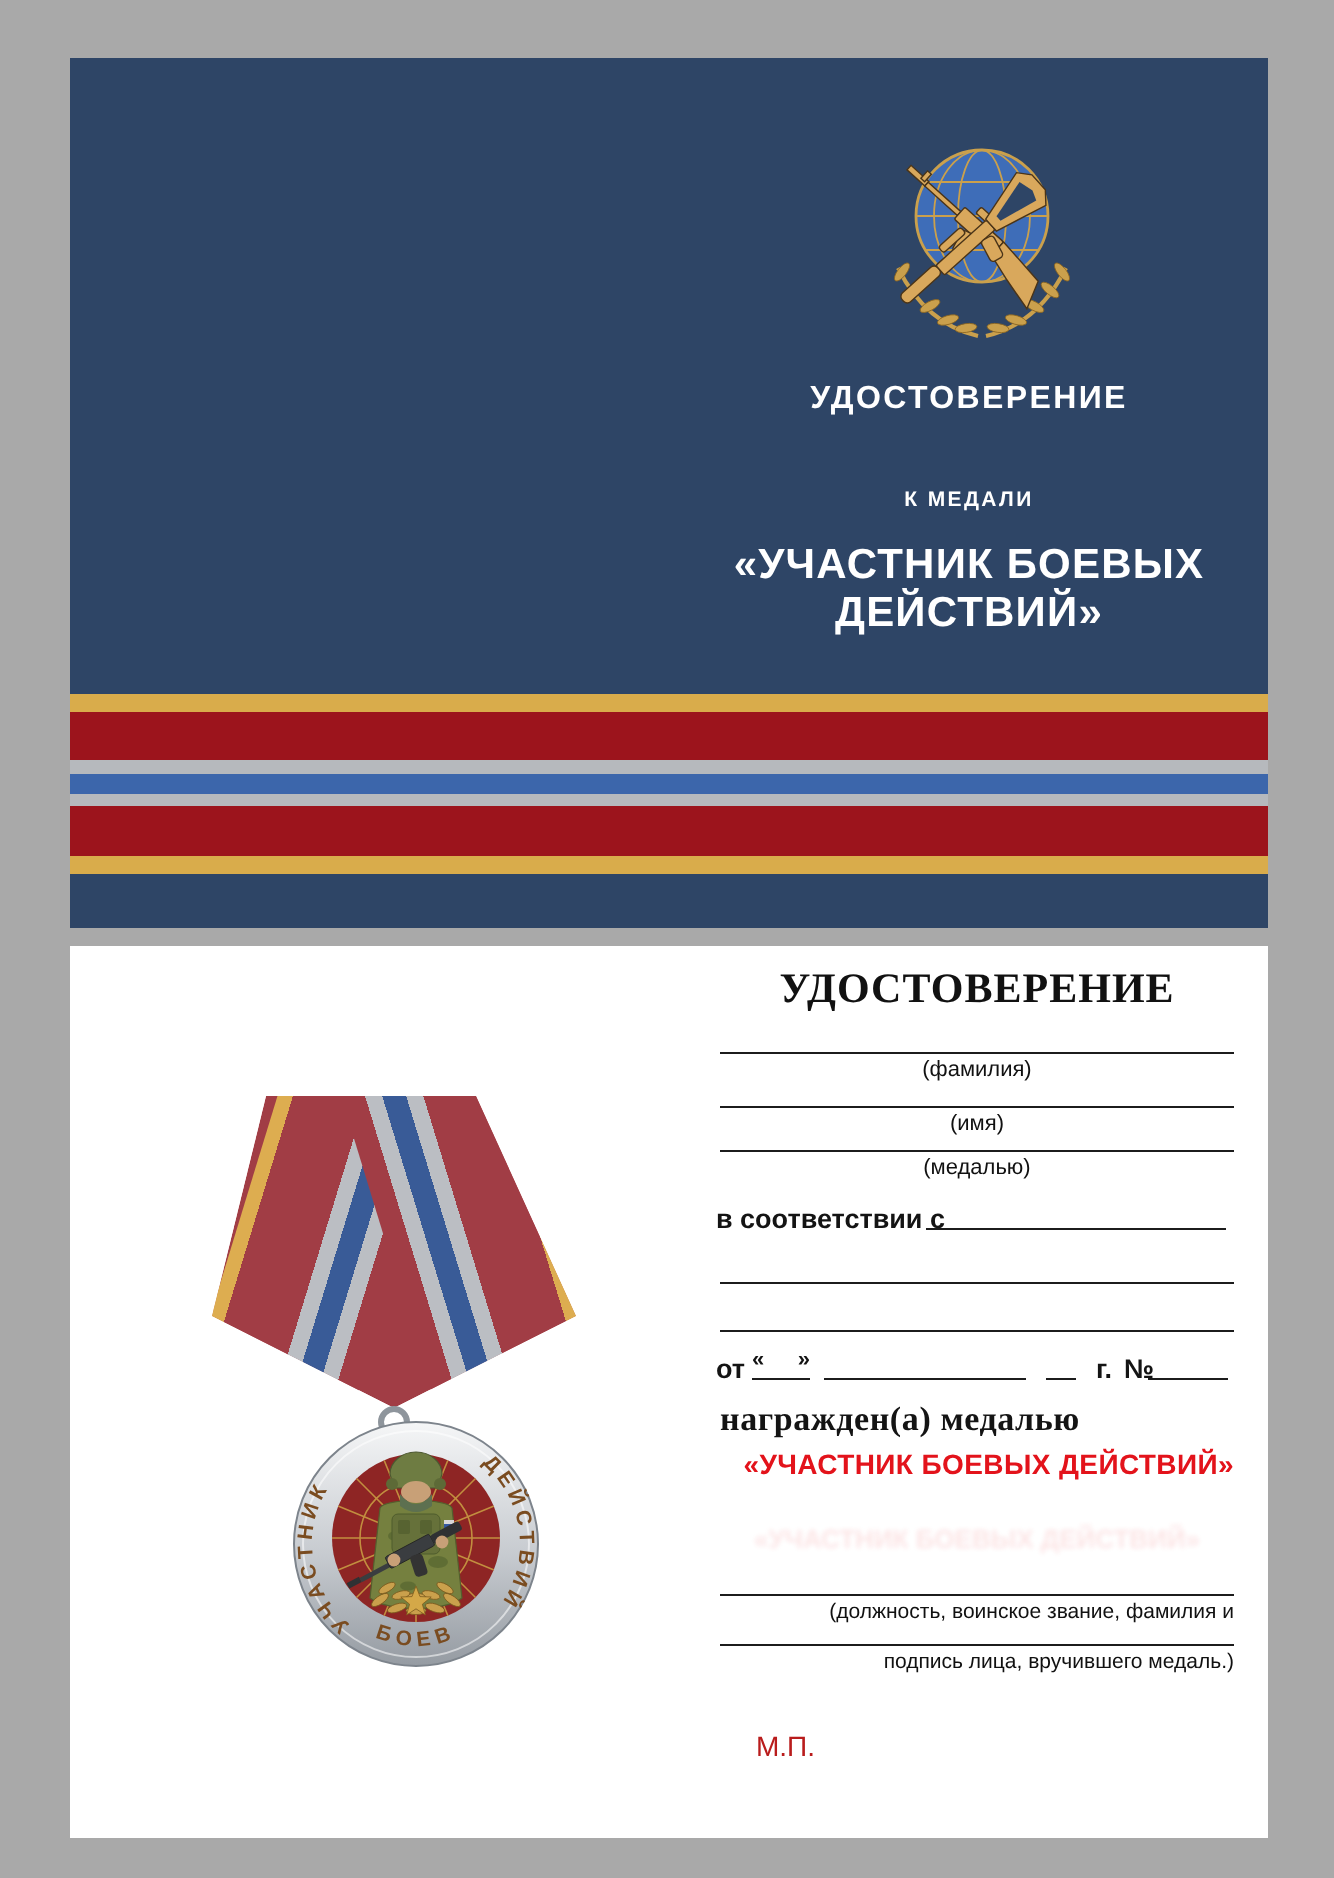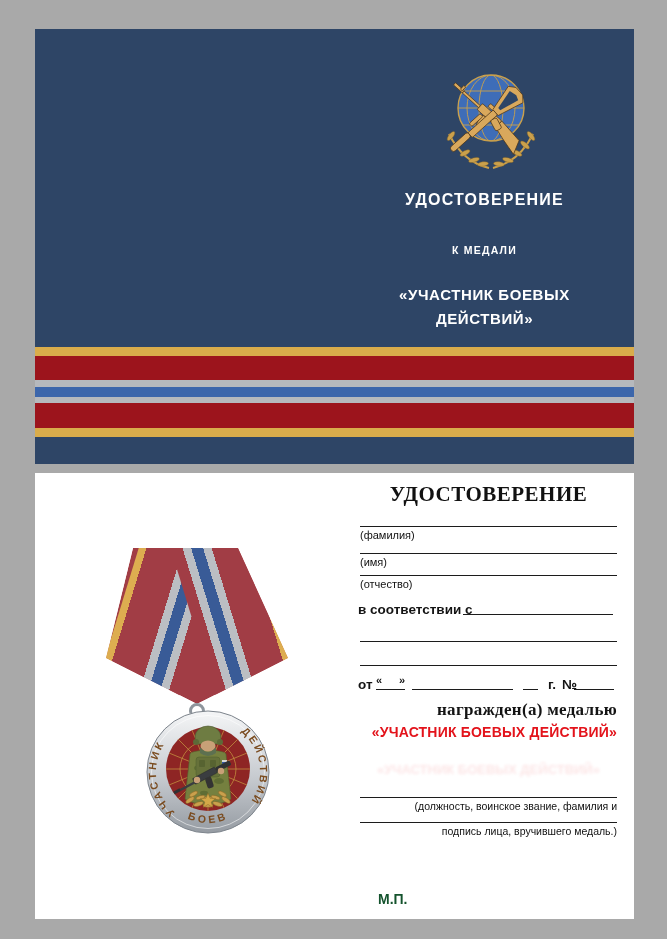--- a/index.html
+++ b/index.html
@@ -20,22 +20,22 @@
   .cover-emblem{position:absolute;left:100px;top:31px;width:112px;height:124px;}
   .cover-title{
     position:absolute;top:162px;width:100%;
     font-size:16px;font-weight:700;letter-spacing:1.2px;
   }
   .cover-sub{
     position:absolute;top:215px;width:100%;
     font-size:10.5px;font-weight:700;letter-spacing:1.2px;
   }
   .cover-medal{
-    position:absolute;top:254px;width:100%;
-    font-size:15px;font-weight:700;letter-spacing:.6px;line-height:24px;
+    position:absolute;top:242px;width:100%;
+    font-size:21px;font-weight:700;letter-spacing:.6px;line-height:24px;
   }
   .stripes{position:absolute;left:0;top:318px;width:100%;}
   .stripes div{width:100%;}
   .s-gold{height:9px;background:#d9ac4b;}
   .s-red{height:24px;background:#9c141c;}
   .s-red2{height:25px;background:#9c141c;}
   .s-white{height:7px;background:#b6b9bd;}
   .s-white2{height:6px;background:#b6b9bd;}
   .s-blue{height:10px;background:#3c66ab;}
   
@@ -43,47 +43,47 @@
     position:absolute;left:35px;top:473px;width:599px;height:446px;
     background:#ffffff;color:#141414;
   }
   .medal-art{position:absolute;left:35px;top:67px;width:280px;height:300px;}
   .form{position:absolute;left:325px;top:0;width:257px;height:100%;}
   .page-title{
     position:absolute;top:9px;width:100%;text-align:center;
     font-family:"Liberation Serif",serif;font-weight:700;font-size:21px;letter-spacing:.5px;color:#111;
   }
   .line{position:absolute;left:0;width:100%;border-bottom:1.5px solid #1c1c1c;height:0;}
-  .flabel{position:absolute;width:100%;font-size:11px;color:#111;}
+  .flabel{position:absolute;width:100%;text-align:center;font-size:11px;color:#111;}
   .acc-label{position:absolute;left:-2px;top:129px;font-size:13.5px;font-weight:700;}
   .acc-line{position:absolute;left:103px;top:141px;width:150px;border-bottom:1.3px solid #1c1c1c;height:0;}
   .bold-sm{font-size:13.5px;font-weight:700;}
   .date-row span.txt{position:absolute;top:204px;}
   .q-seg{
     position:absolute;left:16px;top:201px;width:29px;height:15px;
     display:flex;justify-content:space-between;align-items:flex-start;
     border-bottom:1.3px solid #1c1c1c;font-size:11px;font-weight:700;line-height:13px;
   }
   .d-line1{position:absolute;left:52px;top:216px;width:101px;border-bottom:1.3px solid #1c1c1c;height:0;}
   .d-line2{position:absolute;left:163px;top:216px;width:15px;border-bottom:1.3px solid #1c1c1c;height:0;}
   .d-line3{position:absolute;left:214px;top:216px;width:40px;border-bottom:1.3px solid #1c1c1c;height:0;}
   .awarded{
-    position:absolute;top:227px;width:100%;text-align:right;
+    position:absolute;top:227px;width:100%;text-align:left;
     font-family:"Liberation Serif",serif;font-weight:700;font-size:17px;letter-spacing:.3px;
   }
   .medal-name-red{
     position:absolute;top:251px;width:100%;text-align:right;
     font-size:14px;font-weight:700;letter-spacing:.2px;color:#e3131b;
   }
   .ghost{
     position:absolute;top:289px;width:100%;text-align:center;
     font-size:13px;font-weight:700;color:#e3131b;opacity:.11;filter:blur(1.4px);
   }
   .note{position:absolute;width:100%;text-align:right;font-size:10.5px;color:#111;}
-  .stamp{position:absolute;left:18px;top:418px;font-size:14px;color:#14532d;font-weight:bold;}
+  .stamp{position:absolute;left:18px;top:392px;font-size:14px;color:#b91c1c;}
 </style>
 </head>
 <body>
 
 <div class="cover">
 
   <div class="cover-right">
 
     <svg class="cover-emblem" viewBox="0 0 112 124">
       <defs>
@@ -294,21 +294,21 @@
   <div class="form">
     <div class="page-title">УДОСТОВЕРЕНИЕ</div>
 
     <div class="line" style="top:53px"></div>
     <div class="flabel" style="top:56px">(фамилия)</div>
 
     <div class="line" style="top:80px"></div>
     <div class="flabel" style="top:83px">(имя)</div>
 
     <div class="line" style="top:102px"></div>
-    <div class="flabel" style="top:105px">(отчество)</div>
+    <div class="flabel" style="top:105px">(медалью)</div>
 
     <div class="acc-label">в соответствии с</div>
     <div class="acc-line"></div>
 
     <div class="line" style="top:168px"></div>
     <div class="line" style="top:192px"></div>
 
     <div class="date-row">
       <span class="txt bold-sm" style="position:absolute;left:-2px;top:204px">от</span>
       <span class="q-seg">

